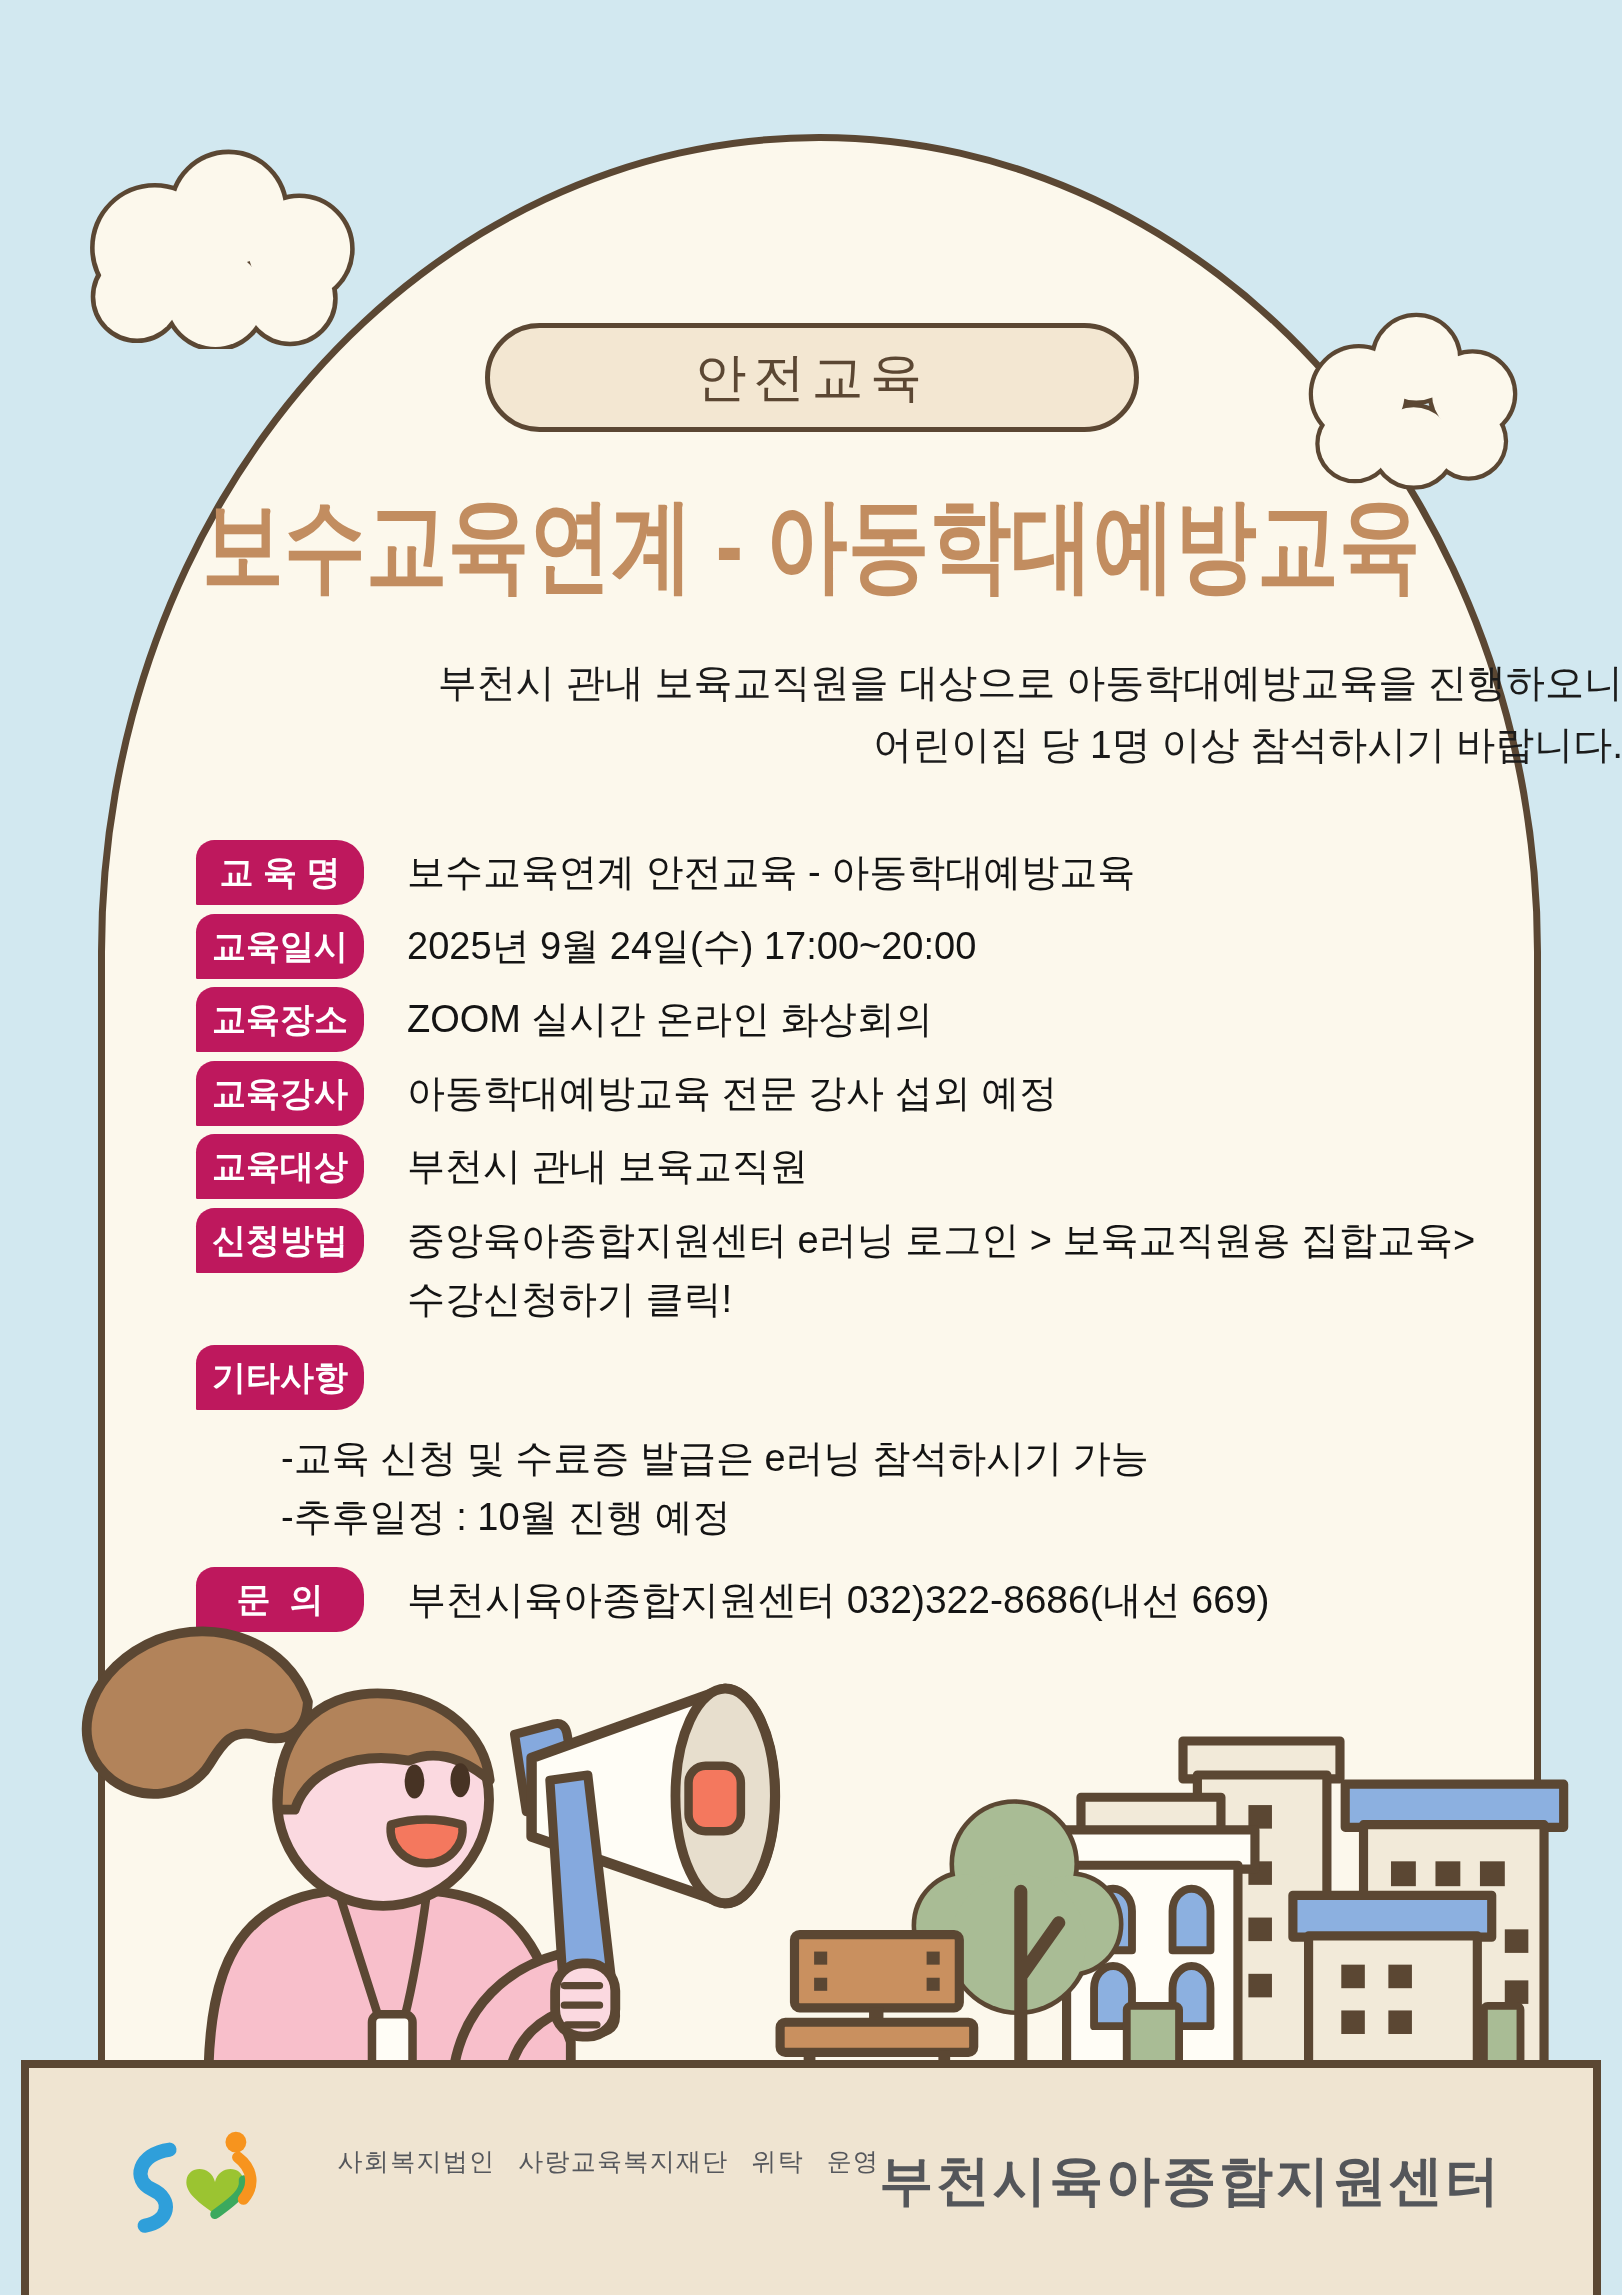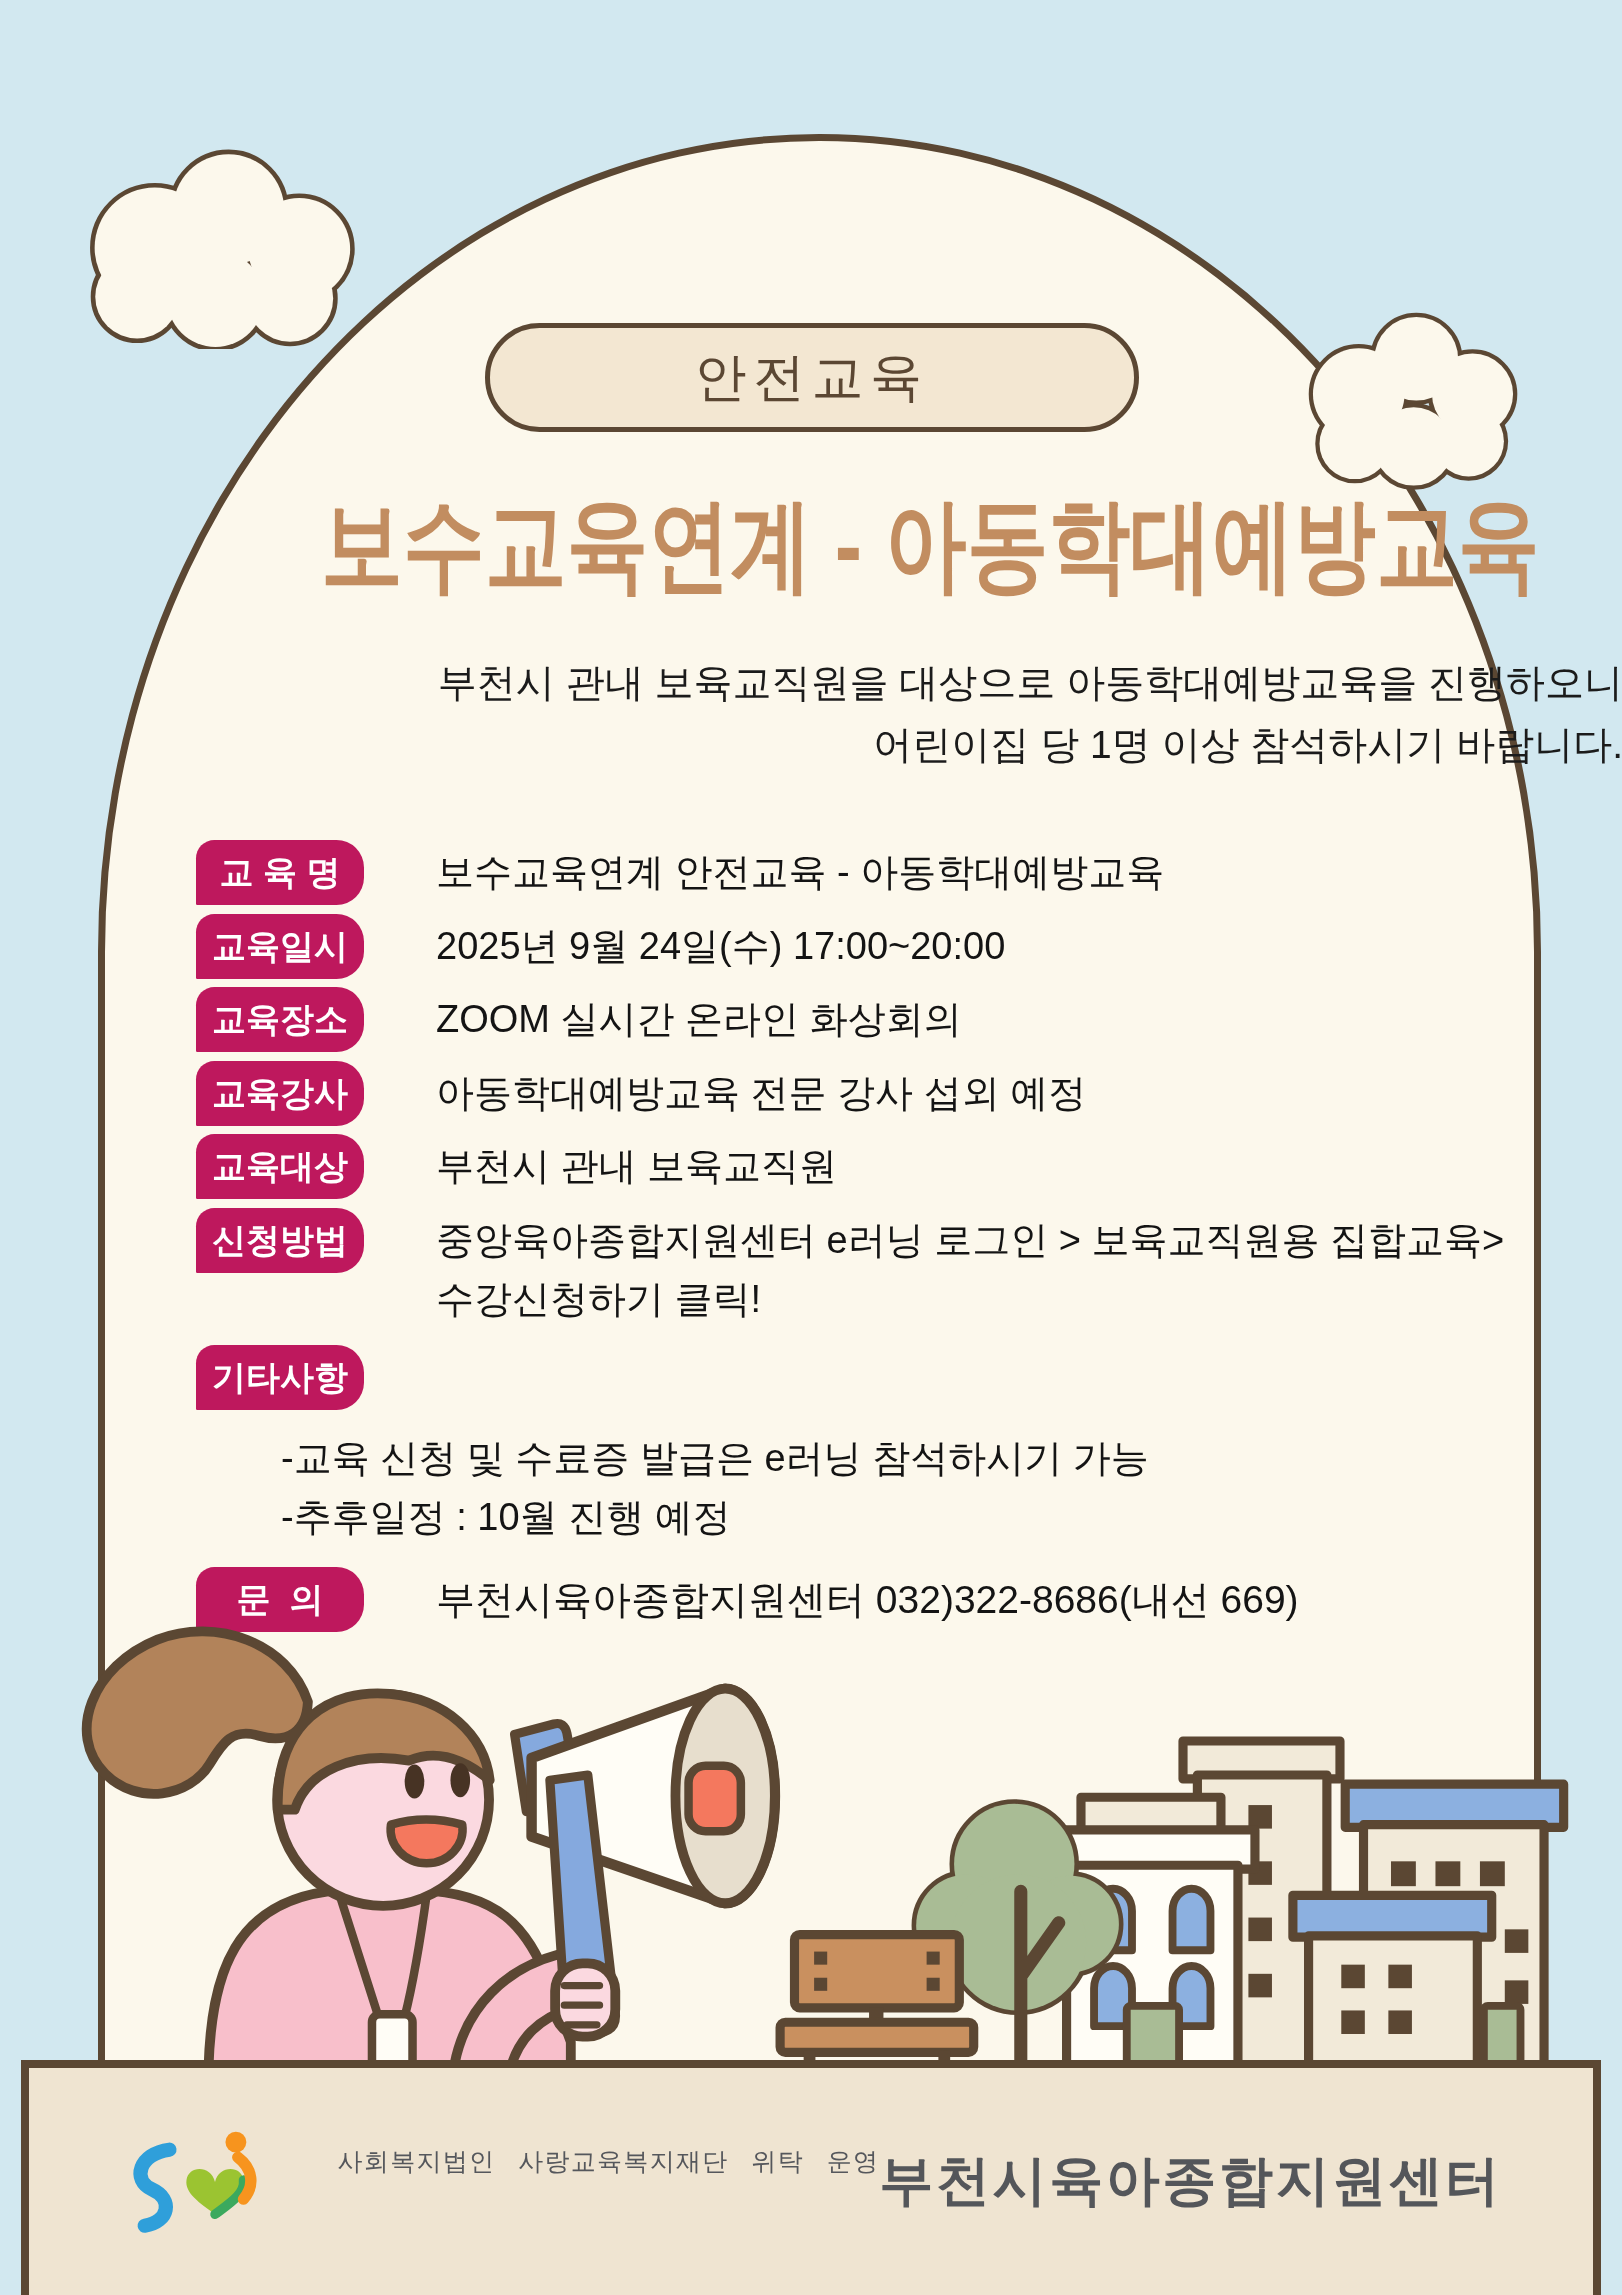--- a/index.html
+++ b/index.html
@@ -15,33 +15,33 @@
   .cloud{position:absolute;z-index:2;}
   .cloud-left{left:60px;top:143px;}
   .cloud-right{left:1288px;top:296px;}
 
   
   .badge-top{position:absolute;top:323px;left:50%;margin-left:-327px;width:654px;height:109px;
         background:#F3E7D2;border:5.9px solid #5B4733;box-sizing:border-box;border-radius:58px;
         display:flex;align-items:center;justify-content:center;z-index:3;
         font-size:52px;letter-spacing:6.5px;color:#5B4733;}
 
-  .title{position:absolute;top:483px;left:0;width:100%;text-align:right;z-index:3;
+  .title{position:absolute;top:483px;left:0;width:100%;text-align:center;z-index:3;
          color:#C28D60;font-weight:900;font-size:93px;white-space:nowrap;}
   .title span{display:inline-block;transform:scale(0.88,1.1);transform-origin:center;}
 
   .intro{position:absolute;top:652px;left:0;width:100%;text-align:right;z-index:3;
          font-size:39px;line-height:1.58;color:#1b1b1b;font-weight:500;}
 
   .content{position:absolute;left:196px;top:840px;width:1243px;z-index:3;}
   .row{display:flex;align-items:flex-start;margin-bottom:8.5px;}
   .chip{flex:0 0 168px;height:65px;background:#be185d;color:#ffffff;
         border-radius:18.3px 27.5px 27.5px 1.3px;text-align:center;line-height:65px;
         font-size:34px;font-weight:700;white-space:pre;}
-  .val{padding-left:72px;font-size:38px;color:#141414;line-height:65px;font-weight:500;white-space:nowrap;}
+  .val{padding-left:43px;font-size:38px;color:#141414;line-height:65px;font-weight:500;white-space:nowrap;}
   .val.multi{line-height:1.55;padding-top:3.9px;}
   .row-apply{margin-bottom:15.7px;}
   .notes{margin-left:85px;margin-top:19.6px;font-size:38px;line-height:1.55;color:#141414;font-weight:500;}
   .row-contact{margin-top:19.6px;}
   .row-contact .val{font-size:39px;}
 
   .illustration{position:absolute;left:0;top:1584px;width:1623px;height:484px;z-index:4;}
 
   .footer{position:absolute;left:21px;top:2060px;width:1580px;height:243px;
           background:#EFE4D1;border:8.5px solid #5B4733;box-sizing:border-box;z-index:6;

